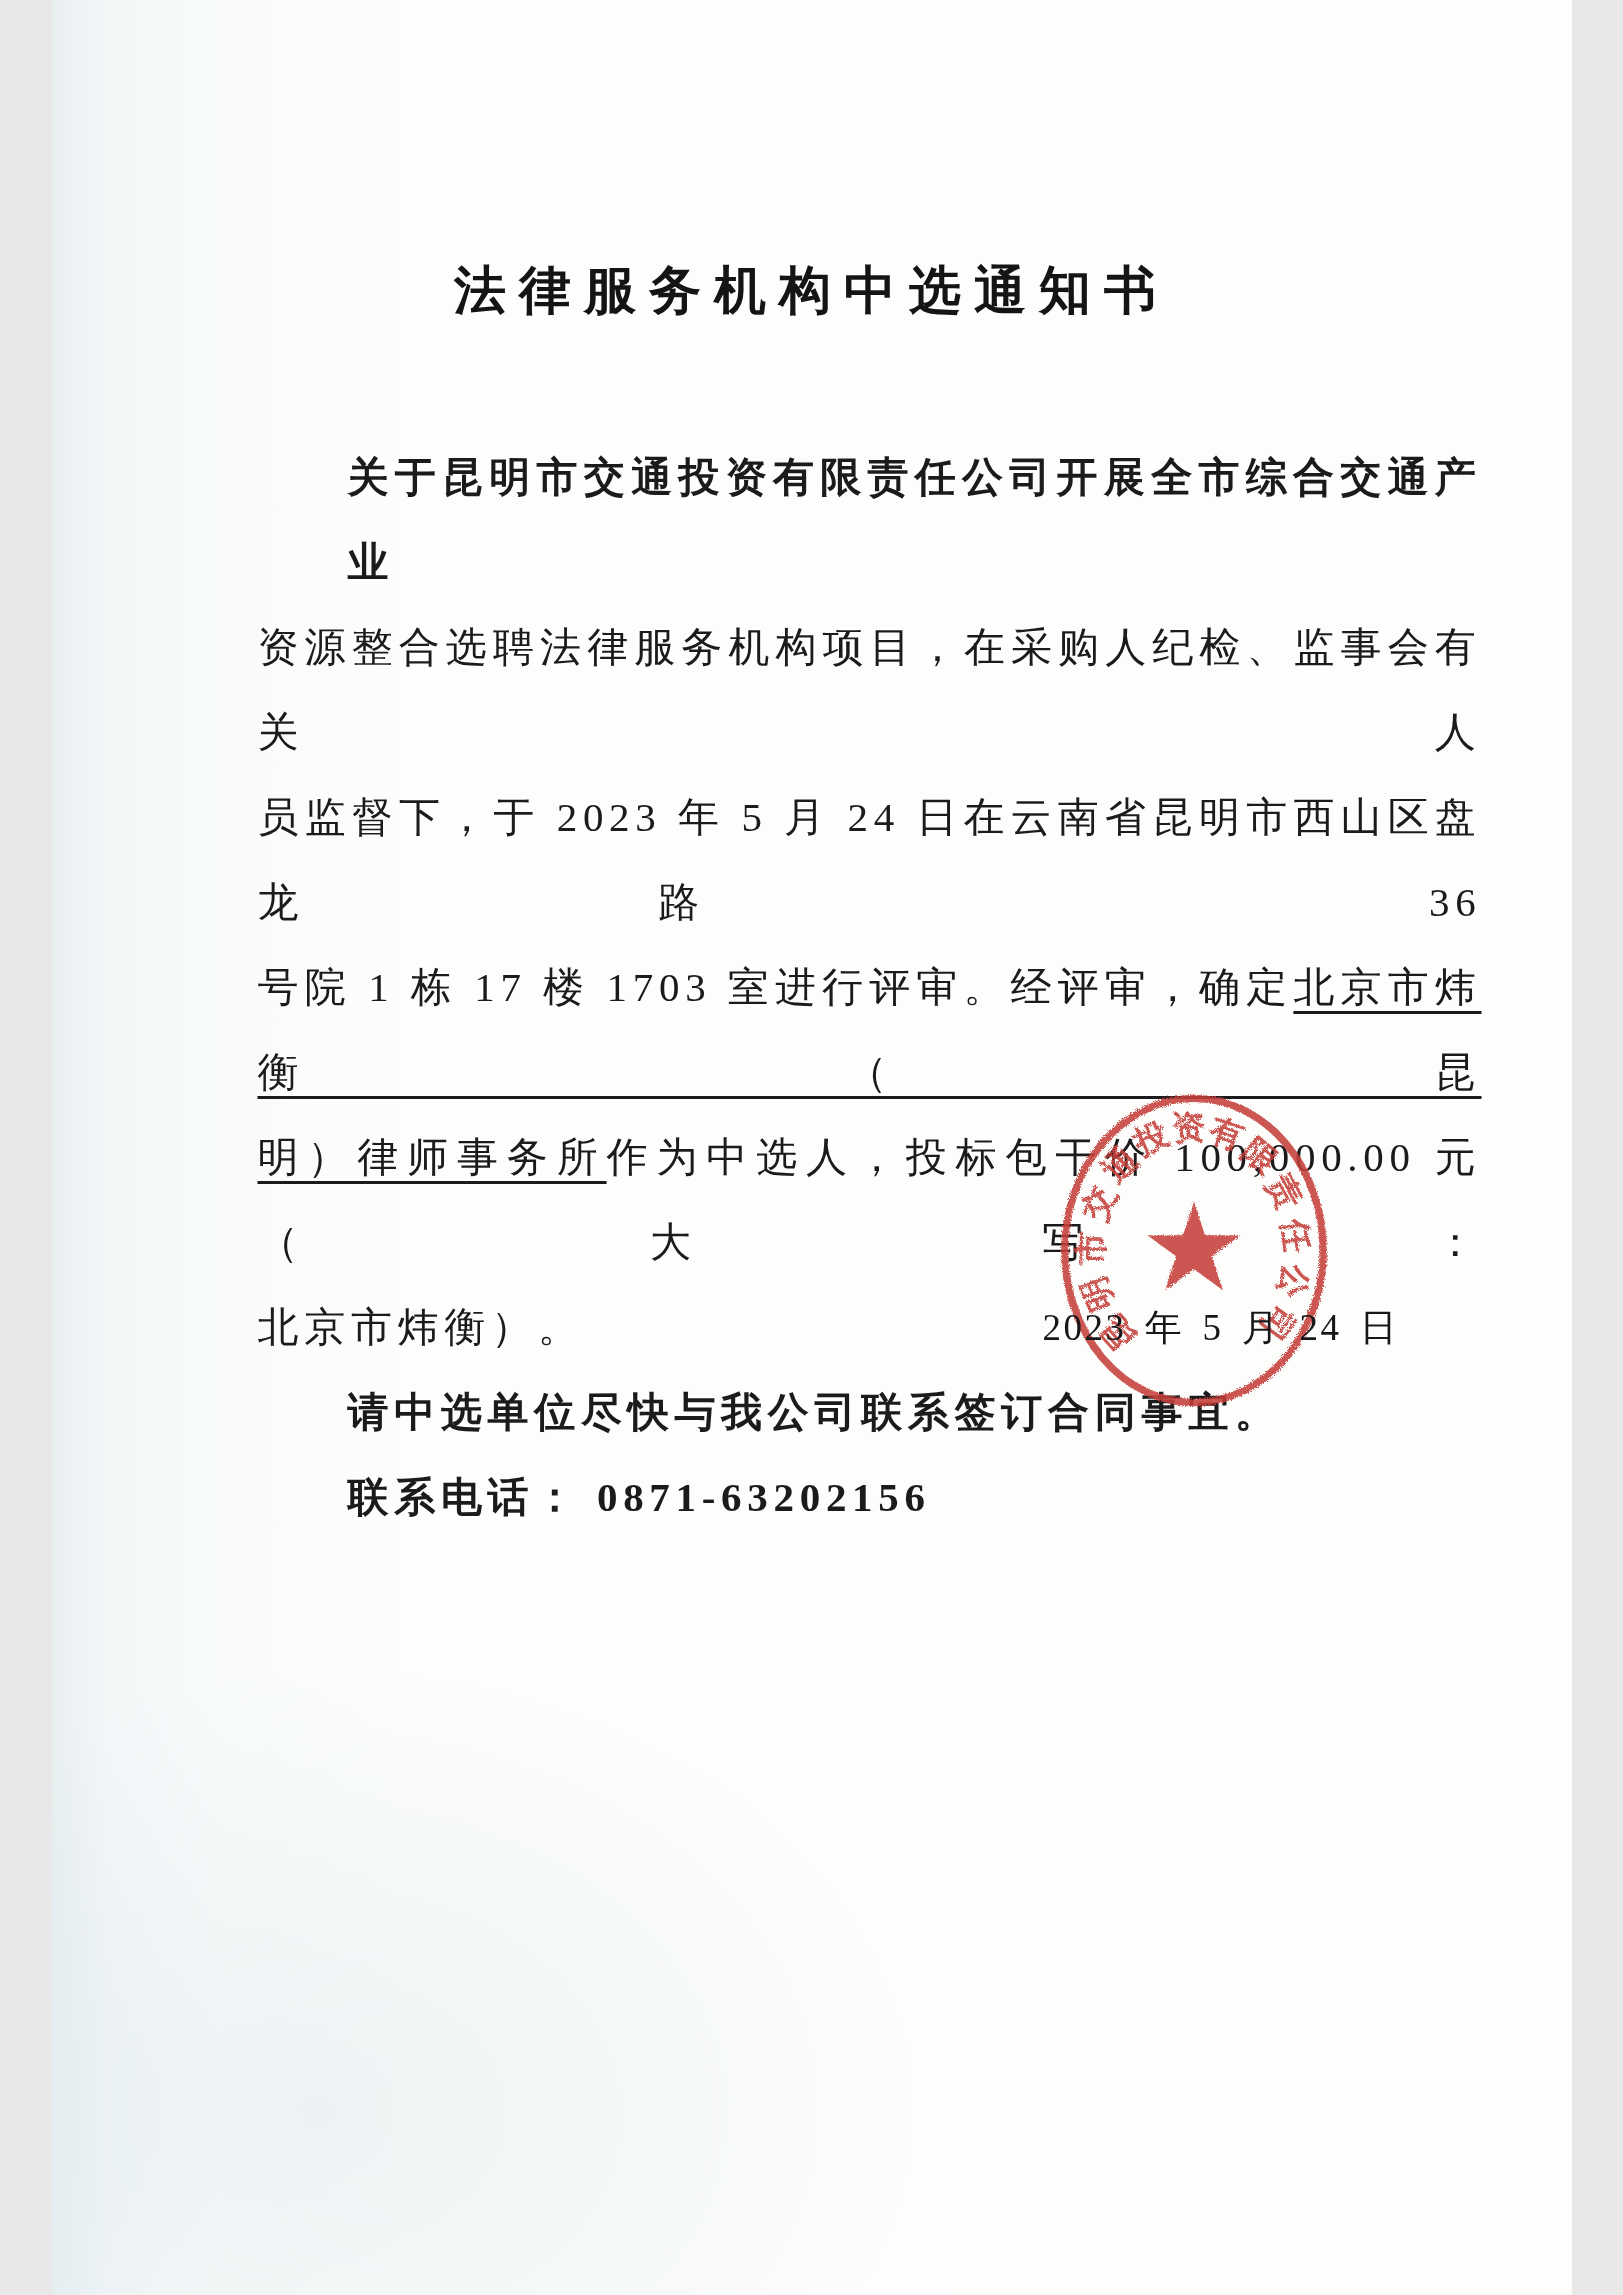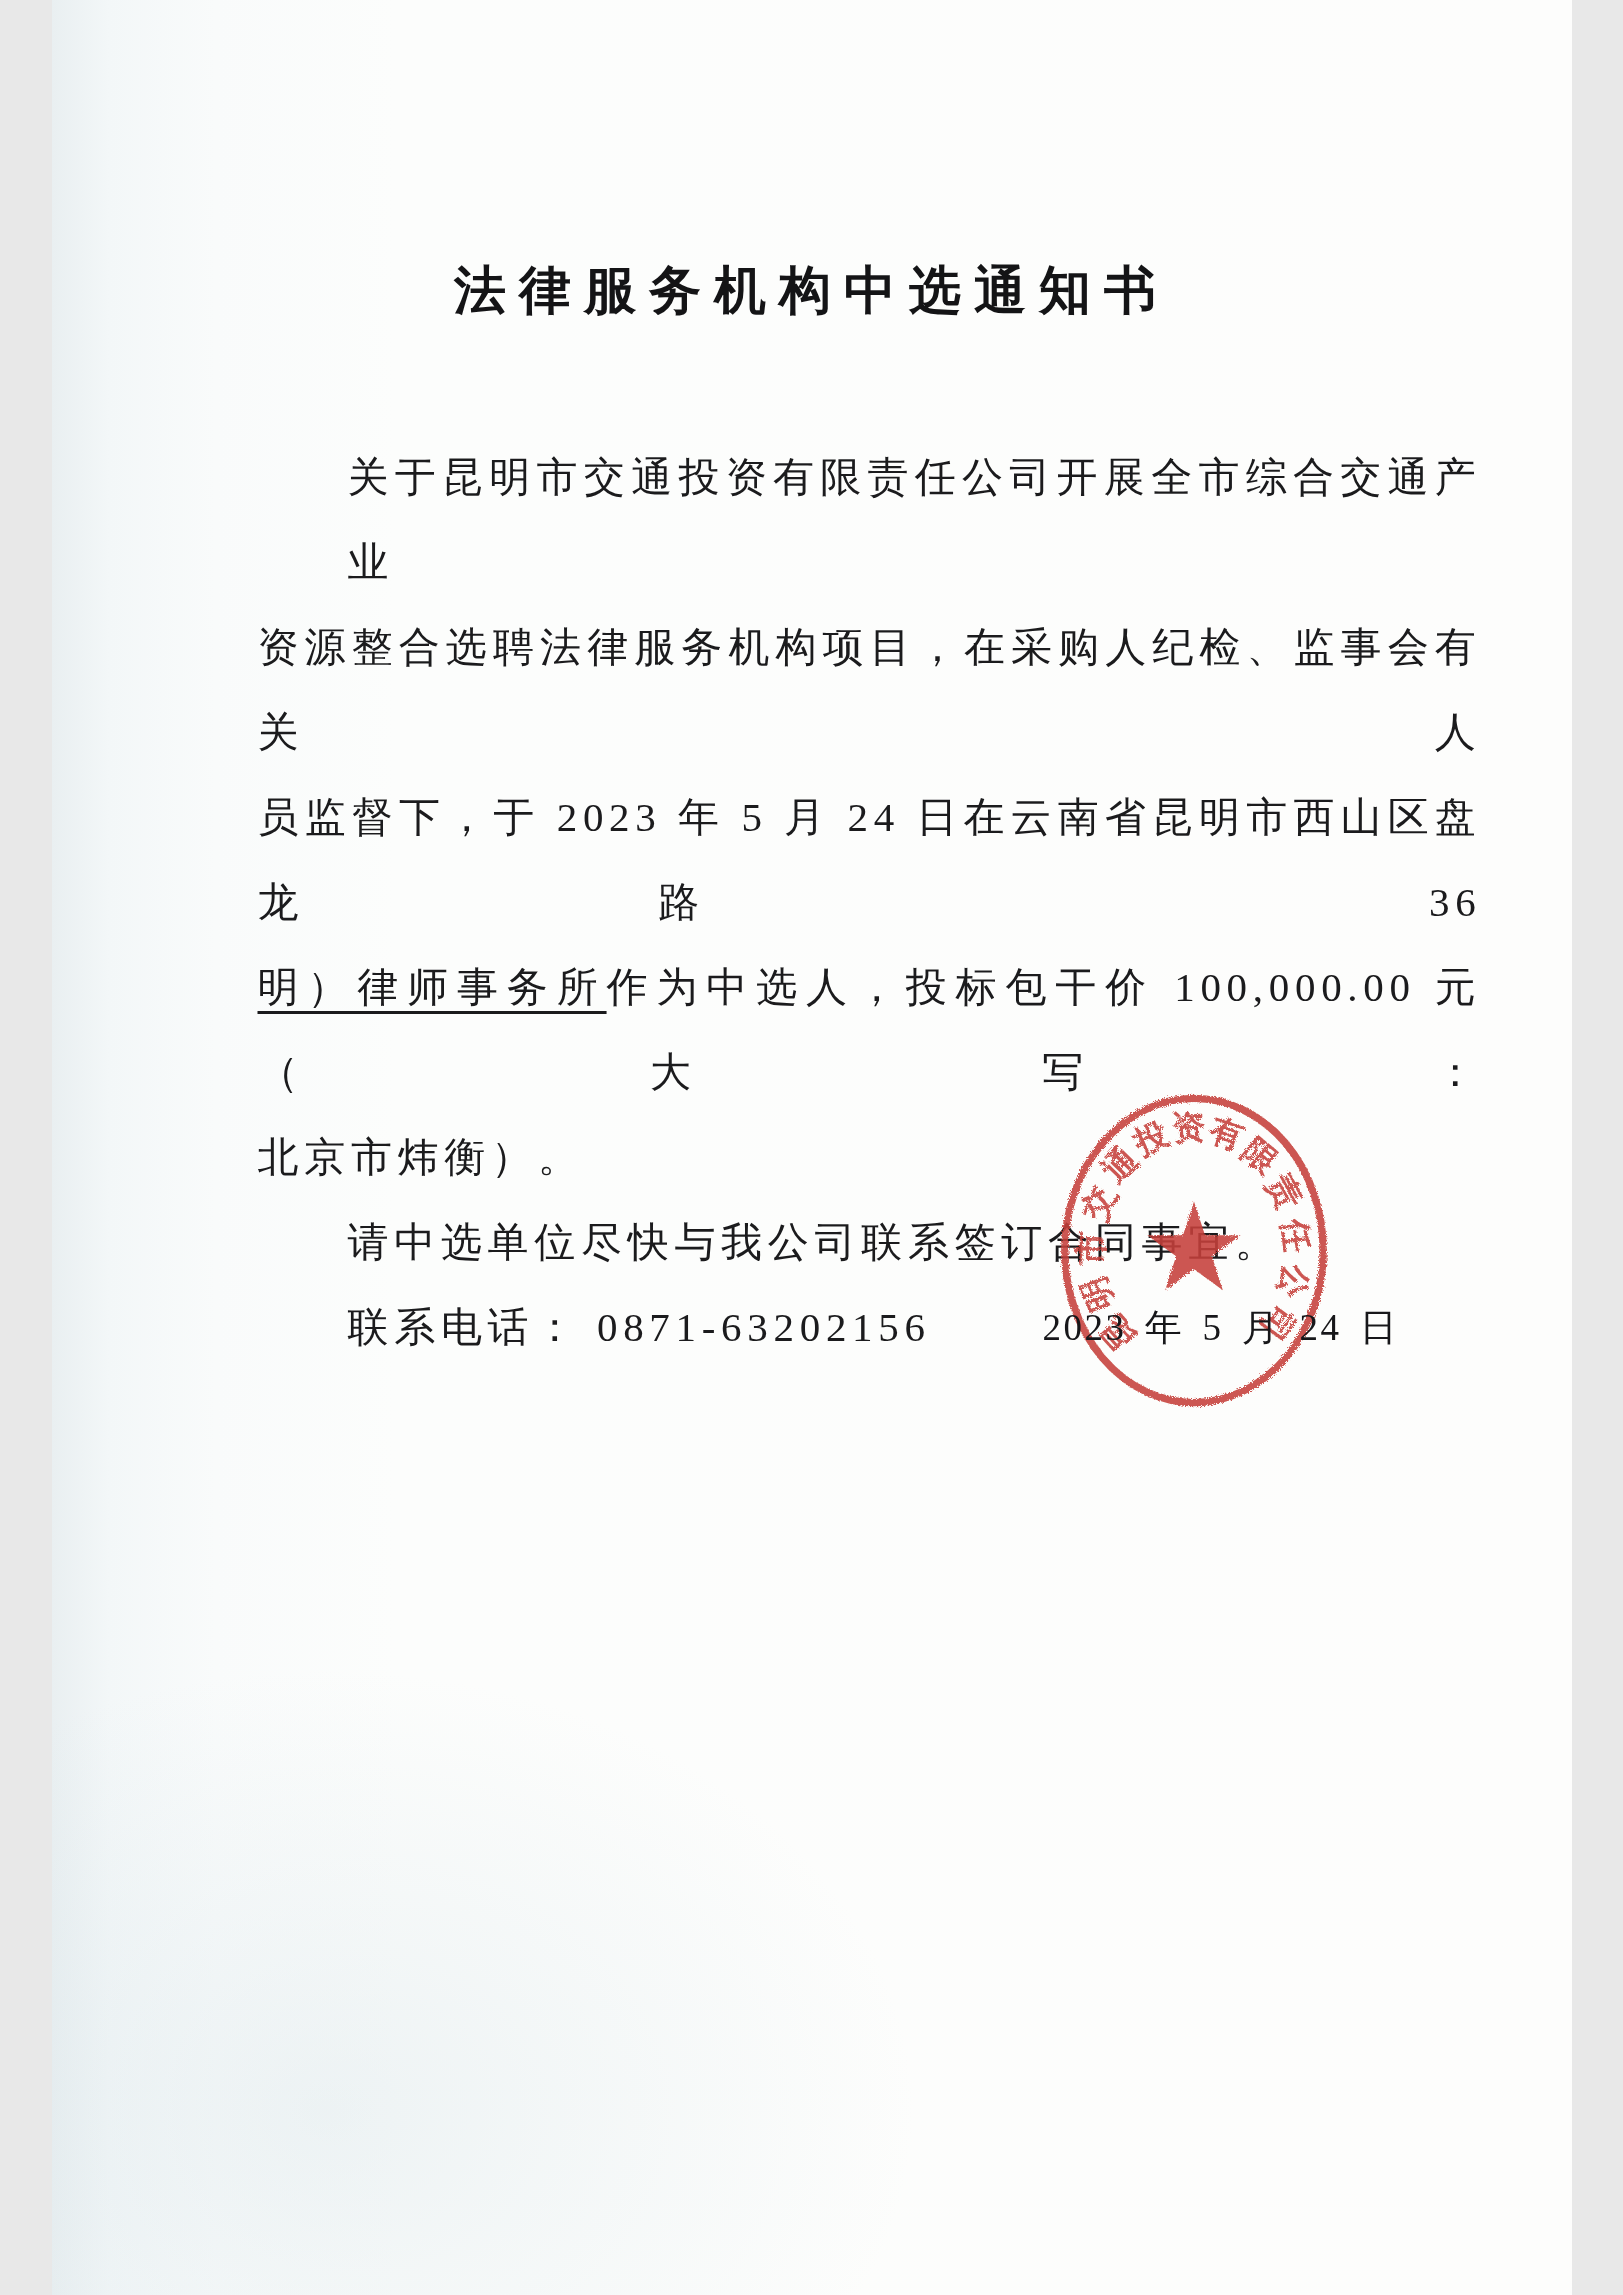--- a/index.html
+++ b/index.html
@@ -46,20 +46,21 @@
     white-space: nowrap;
   }
   .line.justify {
     white-space: normal;
     text-align: justify;
     text-align-last: justify;
     text-justify: inter-character;
   }
   .line.indent {
     padding-left: 90px;
+    font-weight: bold;
   }
   .u {
     text-decoration: underline;
     text-decoration-thickness: 3.3px;
     text-underline-offset: 9.8px;
     text-decoration-color: #1b1b1d;
   }
   .stamp {
     position: absolute;
     left: 1003px;
@@ -100,20 +101,21 @@
 <body>
 
 <div class="page">
 
   <h1 class="title">法律服务机构中选通知书</h1>
 
   <div class="body-block">
     <p class="line justify indent"><span>关于昆明市交通投资有限责任公司开展全市综合交通产业</span></p>
     <p class="line justify"><span>资源整合选聘法律服务机构项目，在采购人纪检、监事会有关人</span></p>
     <p class="line justify"><span>员监督下，于 2023 年 5 月 24 日在云南省昆明市西山区盘龙路 36</span></p>
+    <p class="line justify"><span>号院 1 栋 17 楼 1703 室进行评审。经评审，确定</span><span class="u">北京市炜衡（昆</span></p>
     <p class="line justify"><span class="u">明）律师事务所</span><span>作为中选人，投标包干价 100,000.00 元（大写：</span></p>
     <p class="line"><span>北京市炜衡）。</span></p>
     <p class="line indent"><span>请中选单位尽快与我公司联系签订合同事宜。</span></p>
     <p class="line indent"><span>联系电话： 0871-63202156</span></p>
   </div>
 
   <div class="stamp">
     <svg viewBox="0 0 340 392" xmlns="http://www.w3.org/2000/svg">
       <defs>
         <filter id="rough" x="-10%" y="-10%" width="120%" height="120%">

